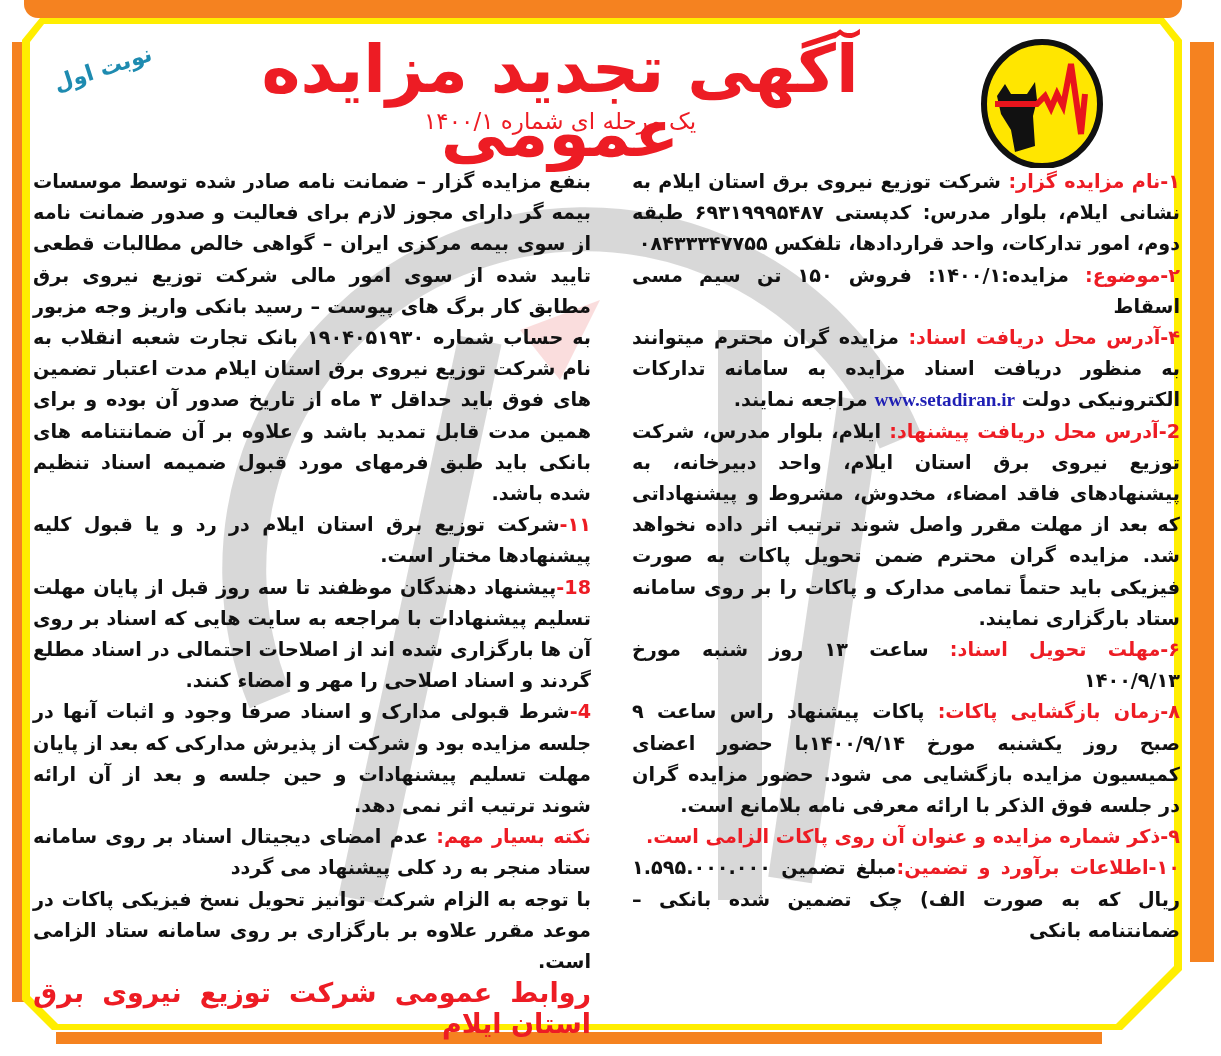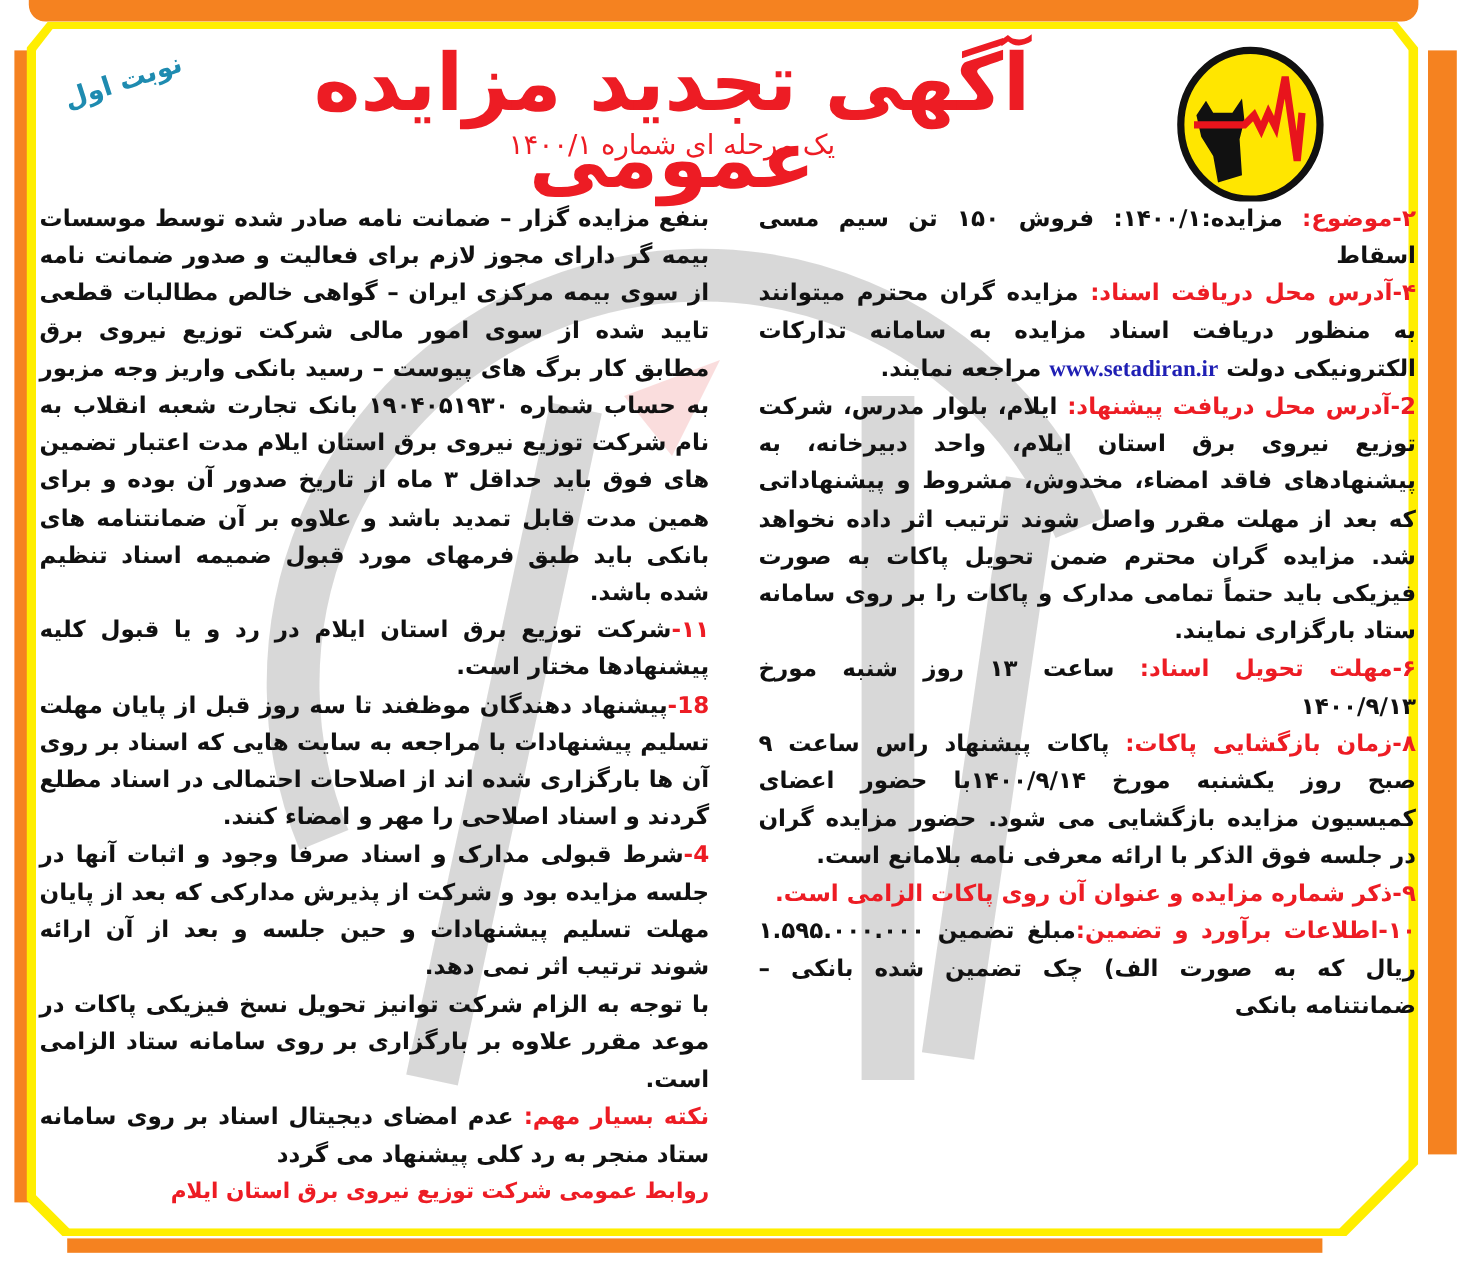--- a/index.html
+++ b/index.html
@@ -16,21 +16,21 @@
   .logo{position:absolute;left:975px;top:34px;width:134px;height:134px;}
   .title{position:absolute;left:200px;top:38px;width:720px;text-align:center;color:#ed1c24;font-weight:bold;font-size:66px;line-height:64px;letter-spacing:-1px;font-family:"DejaVu Sans",sans-serif;}
   .subtitle{position:absolute;left:300px;top:106px;width:520px;text-align:center;color:#ed1c24;font-weight:normal;font-size:23px;line-height:30px;}
   .round{position:absolute;left:52px;top:56px;color:#1e8bb0;font-size:22px;font-weight:bold;transform:rotate(-18deg);white-space:nowrap;}
   .col{position:absolute;top:166px;font-size:19.2px;line-height:31.2px;font-weight:bold;color:#111;text-align:justify;text-align-last:right;}
   .col-right{left:632px;width:548px;}
   .col-left{left:33px;width:558px;}
   .col p{margin:0;}
   .lbl{color:#ed1c24;}
   .link{color:#1f1fb4;font-family:Liberation Serif, serif;direction:ltr;unicode-bidi:embed;}
-  .footer-line{color:#ed1c24;font-size:18px;font-weight:bold;}
+  .footer-line{color:#ed1c24;font-size:27px;font-weight:bold;}
 </style>
 </head>
 <body>
 
 <div class="orange-top"></div>
 <div class="orange-left"></div>
 <div class="orange-right"></div>
 <div class="orange-bottom"></div>
 <div class="frame"></div>
 <div class="inner"></div>
@@ -49,30 +49,31 @@
   <ellipse cx="67" cy="70" rx="58" ry="62" fill="#ffe600" stroke="#111" stroke-width="6"></ellipse>
   <path d="M22 62 L30 50 L36 60 L52 60 L60 48 L62 66 L58 82 L60 112 L40 118 L36 96 L26 80 Z" fill="#111"></path>
   <polyline points="20,70 62,70 70,62 76,74 82,60 88,72 96,30 106,100 110,60" fill="none" stroke="#e8141c" stroke-width="6"></polyline>
 </svg>
 
 <div class="title">آگهی تجدید مزایده عمومی</div>
 <div class="subtitle">یک مرحله ای شماره ۱۴۰۰/۱</div>
 <div class="round">نوبت اول</div>
 
 <div class="col col-right">
+  <p><span class="lbl">۱-نام مزایده گزار:</span><span> شرکت توزیع نیروی برق استان ایلام به نشانی ایلام، بلوار مدرس: کدپستی ۶۹۳۱۹۹۹۵۴۸۷ طبقه دوم، امور تدارکات، واحد قراردادها، تلفکس ۰۸۴۳۳۳۴۷۷۵۵</span></p>
   <p><span class="lbl">۲-موضوع:</span><span> مزایده:۱۴۰۰/۱: فروش ۱۵۰ تن سیم مسی اسقاط</span></p>
   <p><span class="lbl">۴-آدرس محل دریافت اسناد:</span><span> مزایده گران محترم میتوانند به منظور دریافت اسناد مزایده به سامانه تدارکات الکترونیکی دولت </span><span class="link">www.setadiran.ir</span><span> مراجعه نمایند.</span></p>
   <p><span class="lbl">2-آدرس محل دریافت پیشنهاد:</span><span> ایلام، بلوار مدرس، شرکت توزیع نیروی برق استان ایلام، واحد دبیرخانه، به پیشنهادهای فاقد امضاء، مخدوش، مشروط و پیشنهاداتی که بعد از مهلت مقرر واصل شوند ترتیب اثر داده نخواهد شد. مزایده گران محترم ضمن تحویل پاکات به صورت فیزیکی باید حتماً تمامی مدارک و پاکات را بر روی سامانه ستاد بارگزاری نمایند.</span></p>
   <p><span class="lbl">۶-مهلت تحویل اسناد:</span><span> ساعت ۱۳ روز شنبه مورخ ۱۴۰۰/۹/۱۳</span></p>
   <p><span class="lbl">۸-زمان بازگشایی پاکات:</span><span> پاکات پیشنهاد راس ساعت ۹ صبح روز یکشنبه مورخ ۱۴۰۰/۹/۱۴با حضور اعضای کمیسیون مزایده بازگشایی می شود. حضور مزایده گران در جلسه فوق الذکر با ارائه معرفی نامه بلامانع است.</span></p>
   <p><span class="lbl">۹-ذکر شماره مزایده و عنوان آن روی پاکات الزامی است.</span></p>
   <p><span class="lbl">۱۰-اطلاعات برآورد و تضمین:</span><span>مبلغ تضمین ۱.۵۹۵.۰۰۰.۰۰۰ ریال که به صورت الف) چک تضمین شده بانکی – ضمانتنامه بانکی</span></p>
 </div>
 
 <div class="col col-left">
   <p>بنفع مزایده گزار – ضمانت نامه صادر شده توسط موسسات بیمه گر دارای مجوز لازم برای فعالیت و صدور ضمانت نامه از سوی بیمه مرکزی ایران – گواهی خالص مطالبات قطعی تایید شده از سوی امور مالی شرکت توزیع نیروی برق مطابق کار برگ های پیوست – رسید بانکی واریز وجه مزبور به حساب شماره ۱۹۰۴۰۵۱۹۳۰ بانک تجارت شعبه انقلاب به نام شرکت توزیع نیروی برق استان ایلام مدت اعتبار تضمین های فوق باید حداقل ۳ ماه از تاریخ صدور آن بوده و برای همین مدت قابل تمدید باشد و علاوه بر آن ضمانتنامه های بانکی باید طبق فرمهای مورد قبول ضمیمه اسناد تنظیم شده باشد.</p>
   <p><span class="lbl">۱۱-</span><span>شرکت توزیع برق استان ایلام در رد و یا قبول کلیه پیشنهادها مختار است.</span></p>
   <p><span class="lbl">18-</span><span>پیشنهاد دهندگان موظفند تا سه روز قبل از پایان مهلت تسلیم پیشنهادات با مراجعه به سایت هایی که اسناد بر روی آن ها بارگزاری شده اند از اصلاحات احتمالی در اسناد مطلع گردند و اسناد اصلاحی را مهر و امضاء کنند.</span></p>
   <p><span class="lbl">4-</span><span>شرط قبولی مدارک و اسناد صرفا وجود و اثبات آنها در جلسه مزایده بود و شرکت از پذیرش مدارکی که بعد از پایان مهلت تسلیم پیشنهادات و حین جلسه و بعد از آن ارائه شوند ترتیب اثر نمی دهد.</span></p>
+  <p><span class="lbl">نکته بسیار مهم:</span><span> عدم امضای دیجیتال اسناد بر روی سامانه ستاد منجر به رد کلی پیشنهاد می گردد</span></p>
   <p>با توجه به الزام شرکت توانیز تحویل نسخ فیزیکی پاکات در موعد مقرر علاوه بر بارگزاری بر روی سامانه ستاد الزامی است.</p>
-  <p><span class="lbl">نکته بسیار مهم:</span><span> عدم امضای دیجیتال اسناد بر روی سامانه ستاد منجر به رد کلی پیشنهاد می گردد</span></p>
   <p class="footer-line">روابط عمومی شرکت توزیع نیروی برق استان ایلام</p>
 </div>
 
 </body></html>

